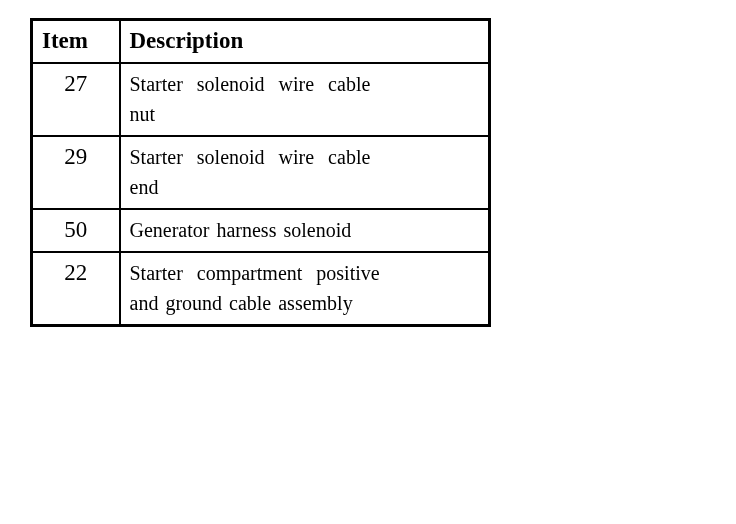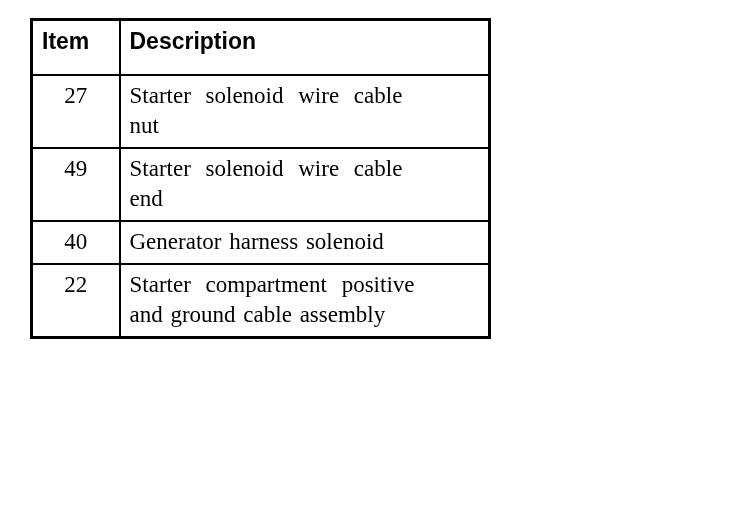--- a/index.html
+++ b/index.html
@@ -26,39 +26,39 @@
     border: 3px solid #000000;
   }
   .doc-table col.col-item { width: 88px; }
   .doc-table col.col-desc { width: 370px; }
   .doc-table th, .doc-table td {
     border: 2px solid #000000;
     vertical-align: top;
     box-sizing: border-box;
   }
   .doc-table th {
-    font-family: Liberation Sans, sans-serif;
+    font-family: Liberation Serif, serif;
     font-weight: bold;
     font-size: 23px;
     line-height: 30px;
     text-align: left;
-    padding: 5px 4px 18px 9px;
+    padding: 5px 4px 6px 9px;
     white-space: nowrap;
   }
   td.item-cell {
     text-align: center;
     font-size: 23px;
     line-height: 30px;
     padding: 5px 2px 6px 2px;
   }
   td.desc-cell {
     padding: 5px 4px 6px 9px;
   }
   .desc-line {
-    font-size: 23px;
+    font-size: 20px;
     line-height: 30px;
     white-space: nowrap;
     word-spacing: 2px;
   }
   .desc-line.wide {
     word-spacing: 9px;
   }
 </style>
 </head>
 <body>
@@ -76,28 +76,28 @@
   </thead>
   <tbody id="table-body">
   <tr>
         <td class="item-cell">27</td>
         <td class="desc-cell">
           <div class="desc-line wide">Starter solenoid wire cable</div>
           <div class="desc-line">nut</div>
         </td>
       </tr>
       <tr>
-        <td class="item-cell">49</td>
+        <td class="item-cell">29</td>
         <td class="desc-cell">
           <div class="desc-line wide">Starter solenoid wire cable</div>
           <div class="desc-line">end</div>
         </td>
       </tr>
       <tr>
-        <td class="item-cell">40</td>
+        <td class="item-cell">50</td>
         <td class="desc-cell">
           <div class="desc-line">Generator harness solenoid</div>
         </td>
       </tr>
       <tr>
         <td class="item-cell">22</td>
         <td class="desc-cell">
           <div class="desc-line wide">Starter compartment positive</div>
           <div class="desc-line">and ground cable assembly</div>
         </td>

